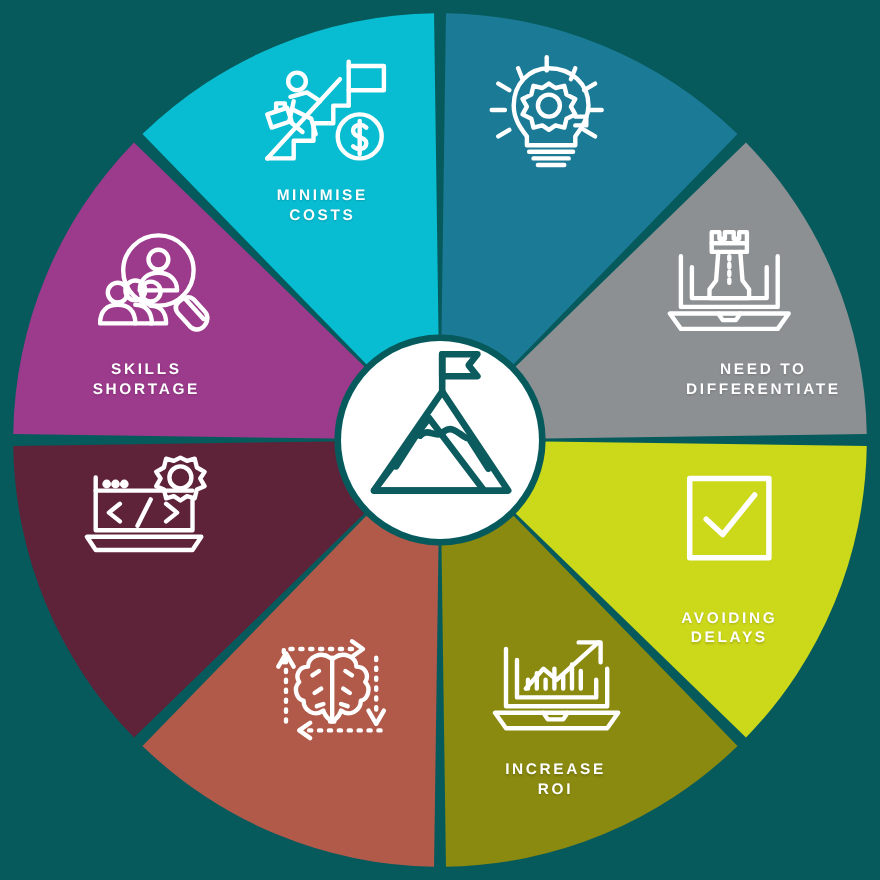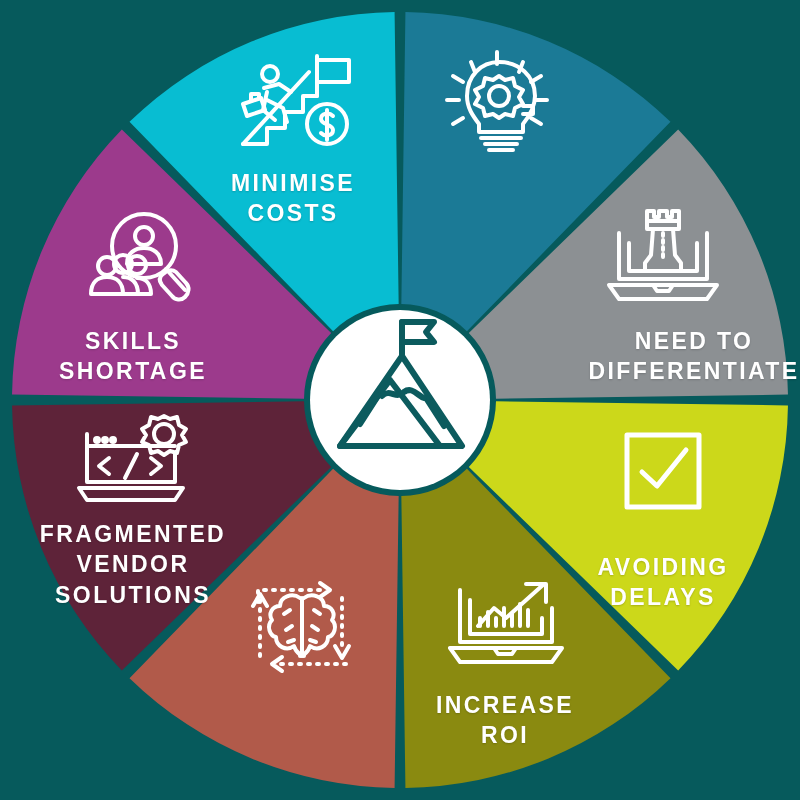--- a/index.html
+++ b/index.html
@@ -21,21 +21,21 @@
     top: 0;
     width: 800px;
     height: 800px;
   }
   .seg-label {
     position: absolute;
     text-align: center;
     color: #ffffff;
     font-family: "Liberation Sans", sans-serif;
     font-weight: bold;
-    font-size: 23px;
+    font-size: 14px;
     letter-spacing: 2.4px;
     line-height: 1.32;
     text-transform: uppercase;
     white-space: pre-line;
     pointer-events: none;
     text-shadow: 0 1px 2px rgba(0,0,0,0.18);
   }
   .seg-icon {
     position: absolute;
     pointer-events: none;
@@ -192,20 +192,17 @@
   <div class="seg-label" style="left:564px; top:326px; width:260px;">NEED TO
 DIFFERENTIATE</div>
 
   <div class="seg-label" style="left:563px; top:552px; width:200px;">AVOIDING
 DELAYS</div>
 
   <div class="seg-label" style="left:405px; top:690px; width:200px;text-align:center;">INCREASE
 ROI</div>
 
 
-  <div class="seg-label" style="left:23px; top:519px; width:220px;">FRAGMENTED
-VENDOR
-SOLUTIONS</div>
 
   <div class="seg-label" style="left:33px; top:326px; width:200px;">SKILLS
 SHORTAGE</div>
 
 </div>
 
 </body></html>

